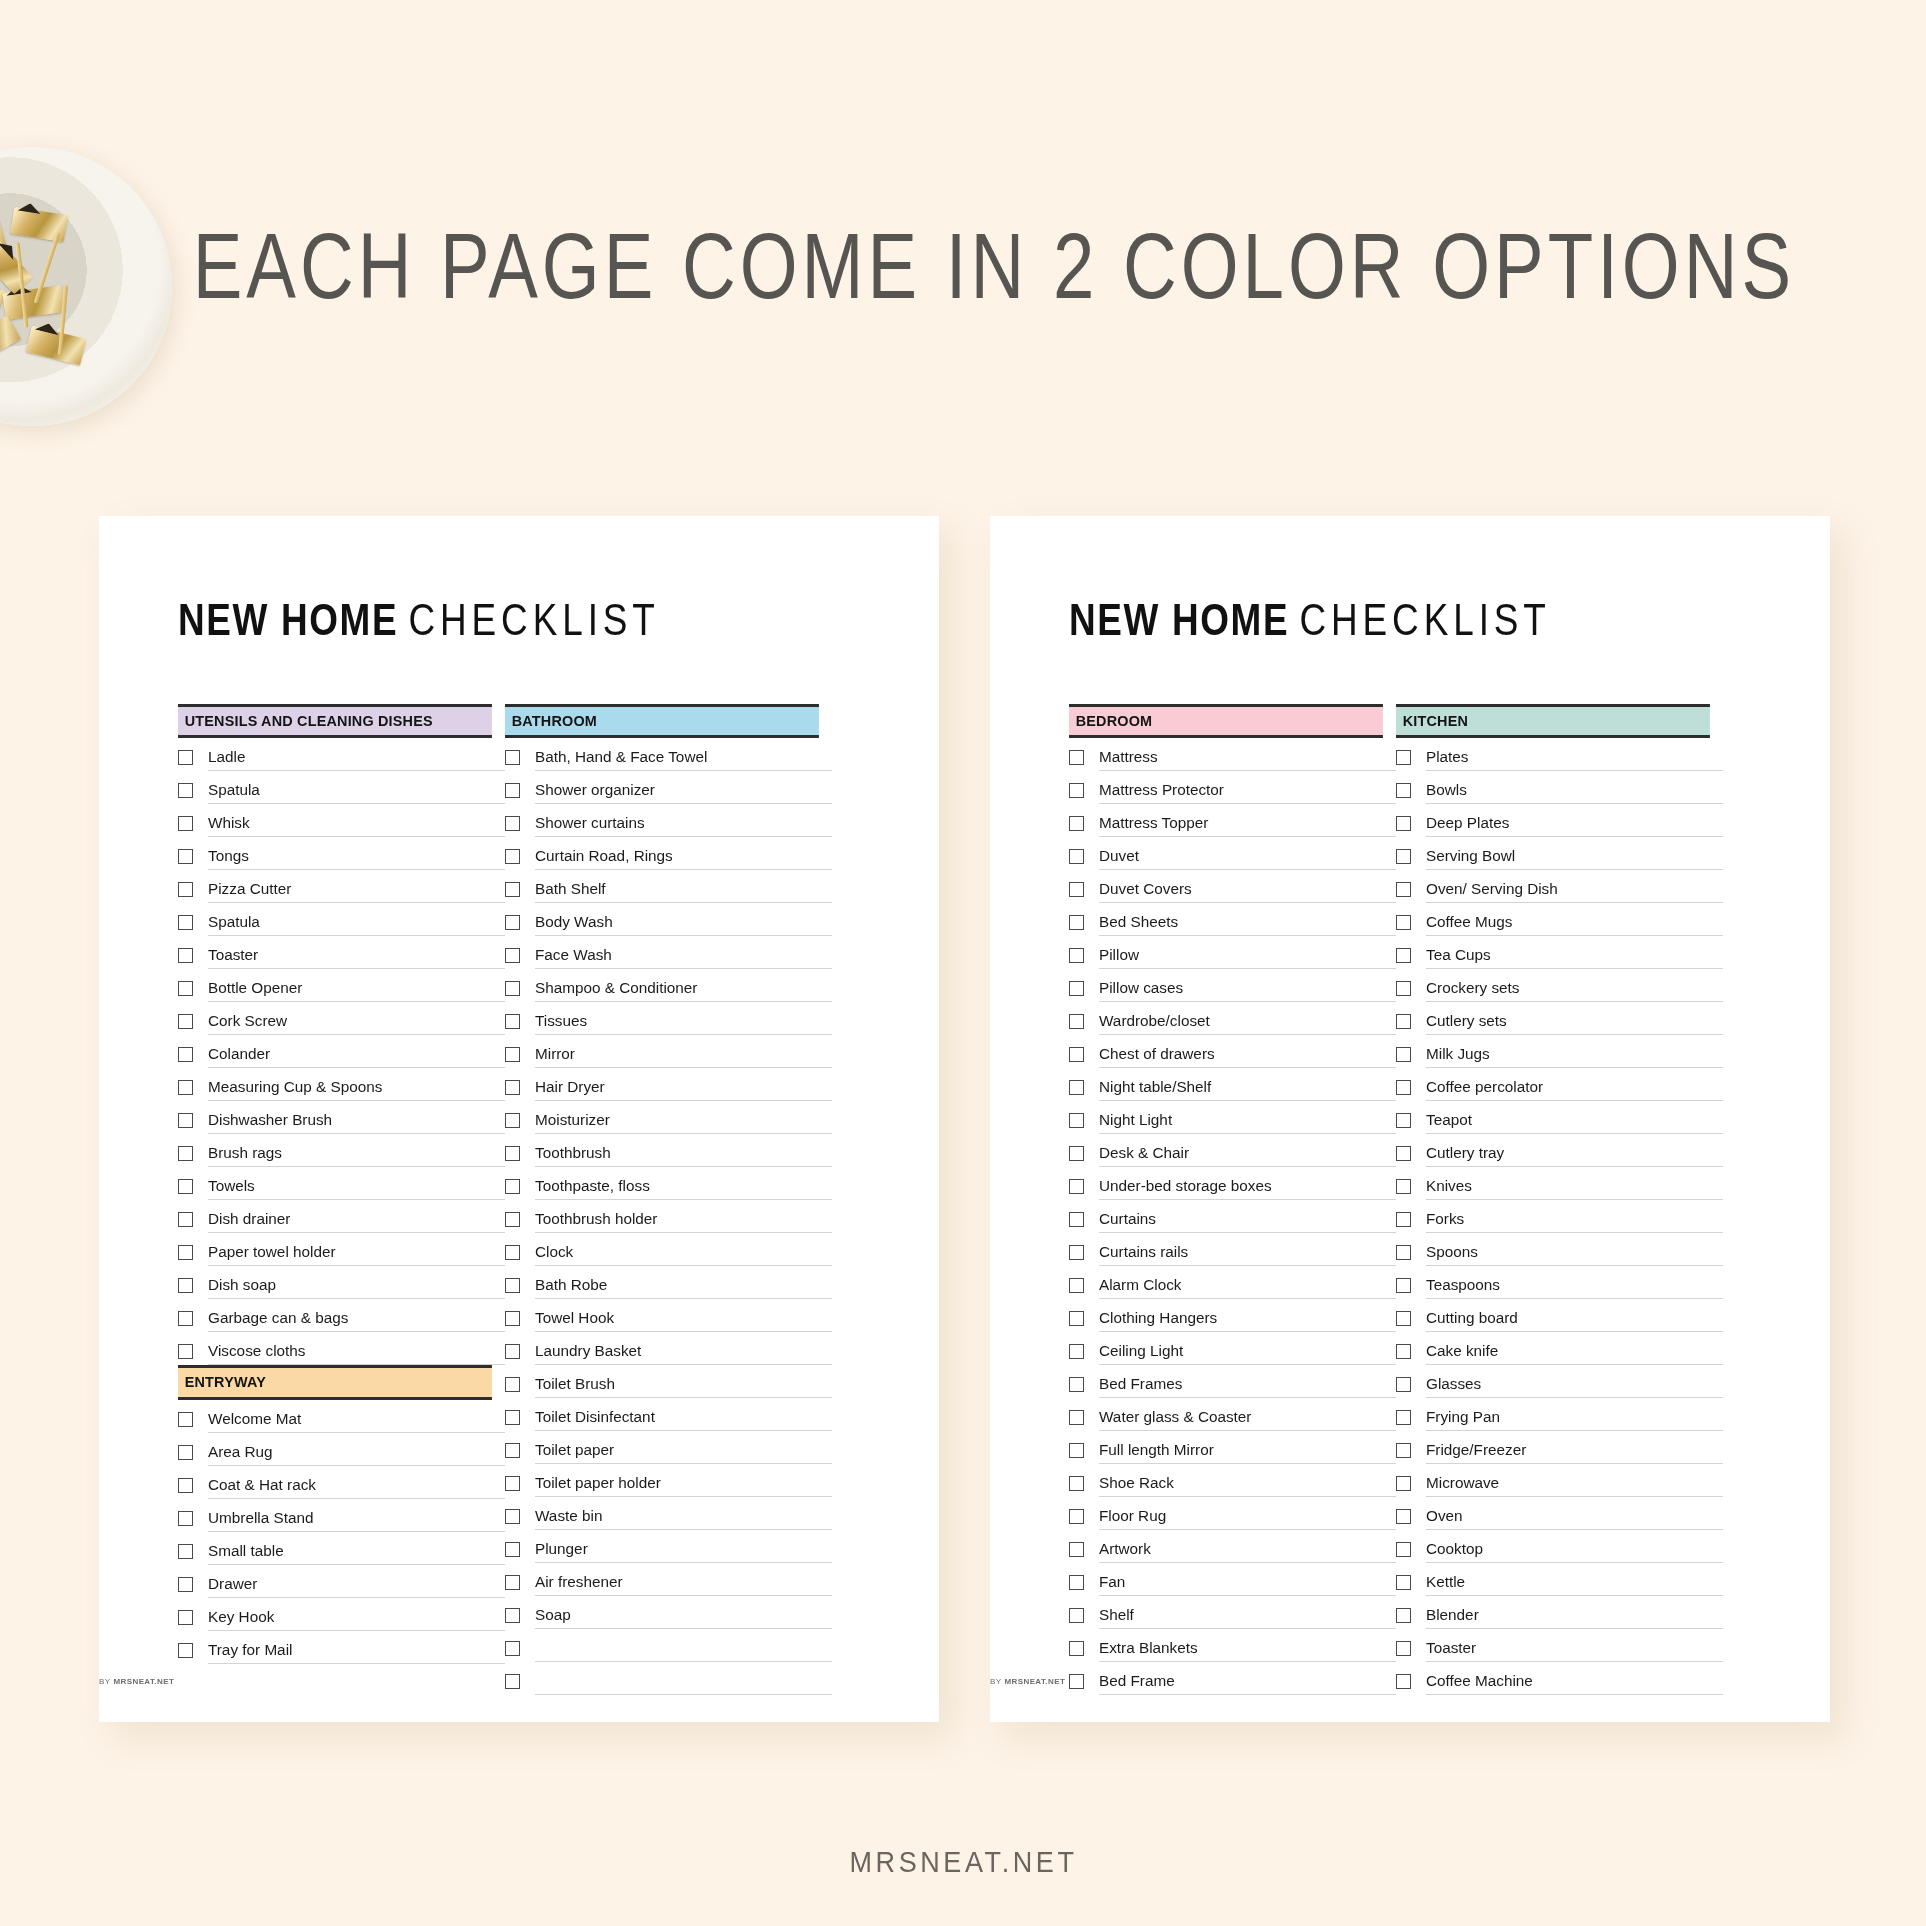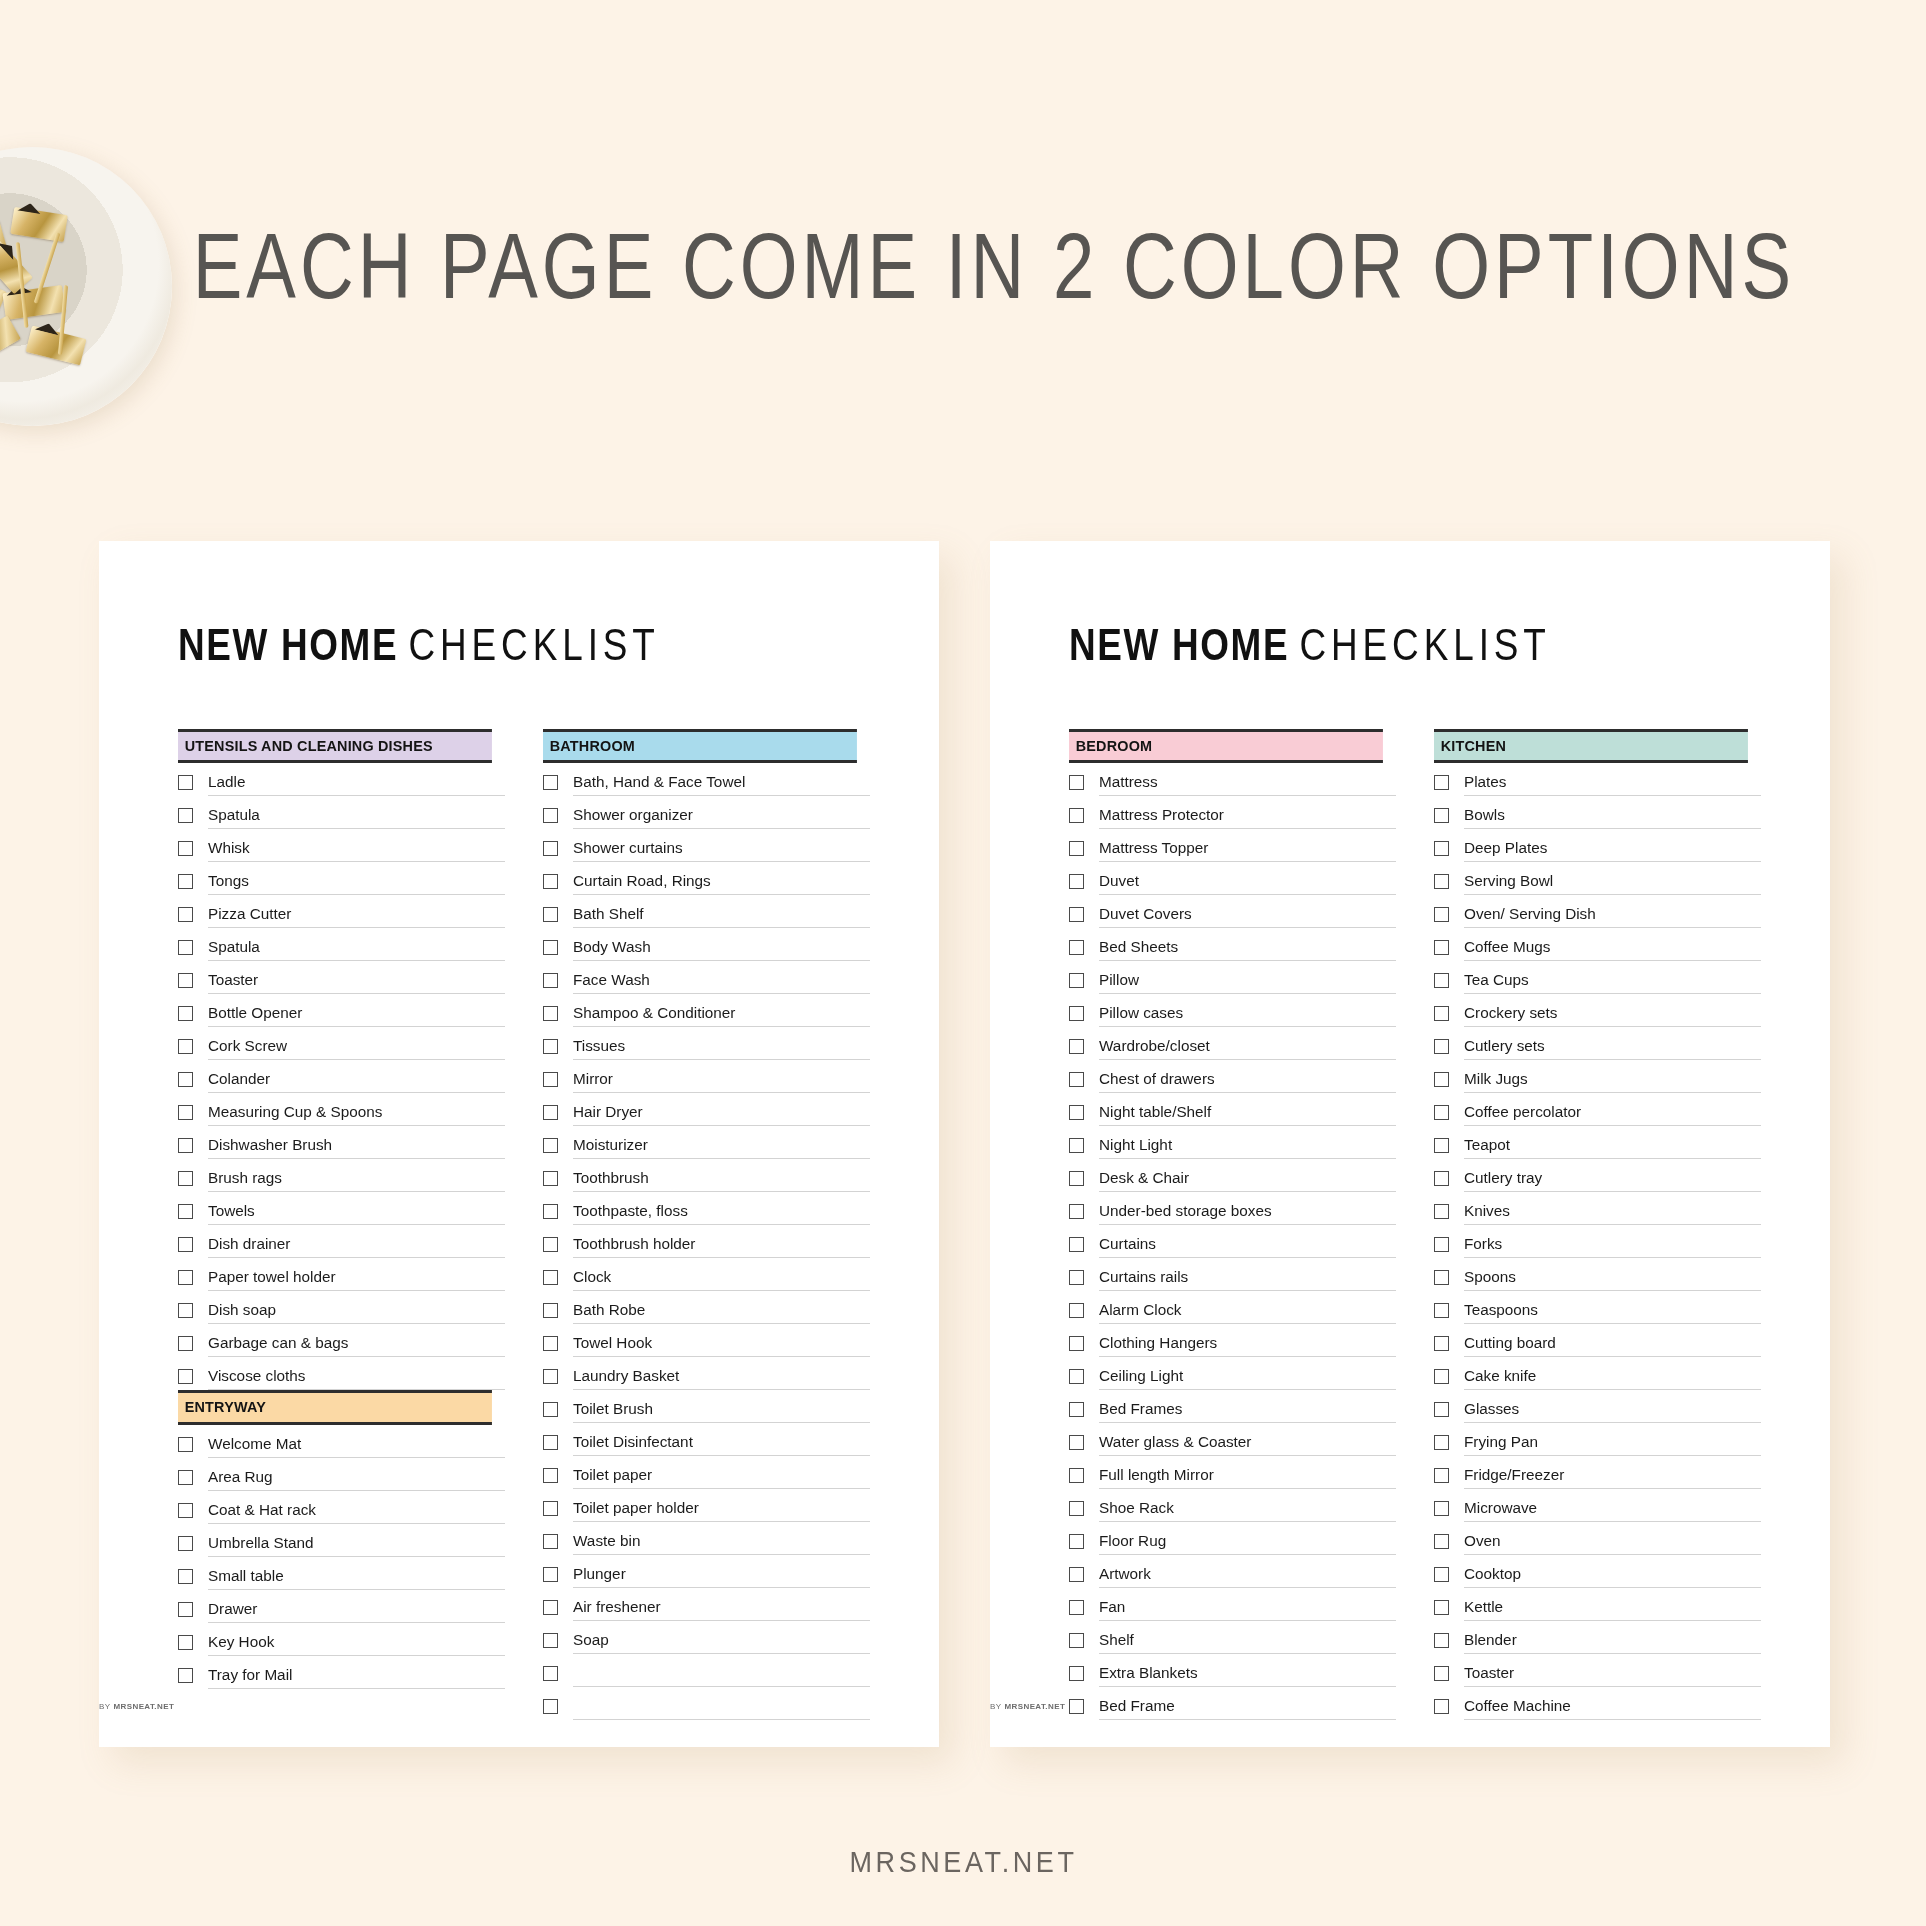--- a/index.html
+++ b/index.html
@@ -73,21 +73,21 @@
     color: #575552;
     font-weight: 400;
     transform: scaleX(.80);
     white-space: nowrap;
     font-family: "Liberation Sans Narrow", "Liberation Sans", sans-serif;
   }
 
   
   .page-card {
     position: absolute;
-    top: 541px;
+    top: 516px;
     width: 840px;
     height: 1206px;
     background: #ffffff;
     box-shadow: 14px 16px 34px rgba(176,140,96,.16);
   }
   #page-card-left  { left: 99px; }
   #page-card-right { left: 990px; }
 
   .card-inner {
     position: absolute;
@@ -109,21 +109,20 @@
   }
   .card-title .bold   { font-weight: 700; letter-spacing: 2px; }
   .card-title .light  { font-weight: 400; letter-spacing: 6px; }
 
   
   .columns {
     position: absolute;
     top: 188px;
     left: 0; right: 0;
     display: flex;
-    gap: 38px;
   }
   .column { width: 327px; }
 
   .section + .section { }
 
   .section-header {
     border-top: 3px solid #2d2d2d;
     border-bottom: 3px solid #2d2d2d;
     padding: 5px 0 6px 7px;
     font-size: 15px;

